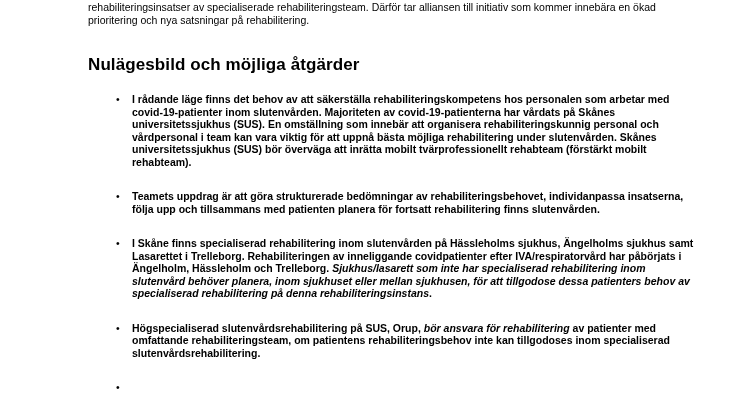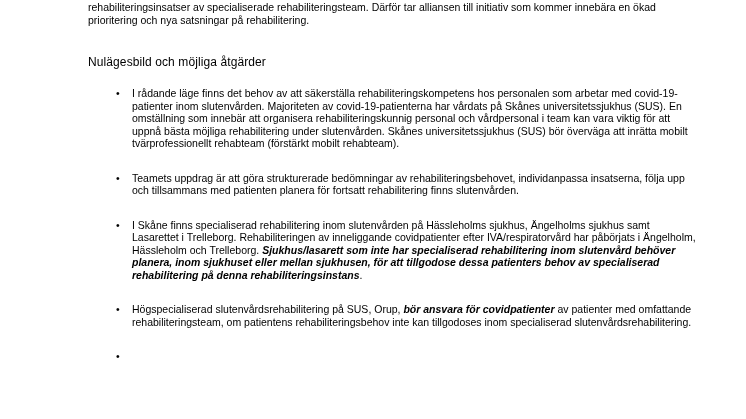--- a/index.html
+++ b/index.html
@@ -20,22 +20,22 @@
     width: 743px;
     height: 419px;
   }
   .intro {
     font-size: 10.5px;
     line-height: 12.5px;
     margin: 0;
     max-width: 620px;
   }
   .heading {
-    font-size: 12px;
-    font-weight: 400;
+    font-size: 17px;
+    font-weight: 700;
     margin: 29px 0 18px 0;
     letter-spacing: 0.1px;
   }
   ul.bullets {
     list-style: none;
     margin: 0 0 0 28px;
     padding: 0;
     max-width: 582px;
   }
   ul.bullets li {
@@ -46,21 +46,21 @@
     margin-bottom: 22px;
   }
   ul.bullets li::before {
     content: "\2022";
     position: absolute;
     left: 0;
     top: 0;
     font-size: 10.5px;
   }
   .seg-normal {
-    font-weight: 400;
+    font-weight: 700;
     font-style: normal;
     text-align: right;
   }
   .seg-bold-italic {
     font-weight: 700;
     font-style: italic;
     text-align: center;
   }
 </style>
 </head>
@@ -68,16 +68,16 @@
 
 <div class="page">
   <p class="intro">rehabiliteringsinsatser av specialiserade rehabiliteringsteam. Därför tar alliansen till initiativ som kommer innebära en ökad prioritering och nya satsningar på rehabilitering.</p>
 
   <h1 class="heading">Nulägesbild och möjliga åtgärder</h1>
 
   <ul class="bullets">
       <li><span class="seg-normal">I rådande läge finns det behov av att säkerställa rehabiliteringskompetens hos personalen som arbetar med covid-19-patienter inom slutenvården. Majoriteten av covid-19-patienterna har vårdats på Skånes universitetssjukhus (SUS). En omställning som innebär att organisera rehabiliteringskunnig personal och vårdpersonal i team kan vara viktig för att uppnå bästa möjliga rehabilitering under slutenvården. Skånes universitetssjukhus (SUS) bör överväga att inrätta mobilt tvärprofessionellt rehabteam (förstärkt mobilt rehabteam).</span></li>
       <li><span class="seg-normal">Teamets uppdrag är att göra strukturerade bedömningar av rehabiliteringsbehovet, individanpassa insatserna, följa upp och tillsammans med patienten planera för fortsatt rehabilitering finns slutenvården.</span></li>
       <li><span class="seg-normal">I Skåne finns specialiserad rehabilitering inom slutenvården på Hässleholms sjukhus, Ängelholms sjukhus samt Lasarettet i Trelleborg. Rehabiliteringen av inneliggande covidpatienter efter IVA/respiratorvård har påbörjats i Ängelholm, Hässleholm och Trelleborg. </span><span class="seg-bold-italic">Sjukhus/lasarett som inte har specialiserad rehabilitering inom slutenvård behöver planera, inom sjukhuset eller mellan sjukhusen, för att tillgodose dessa patienters behov av specialiserad rehabilitering på denna rehabiliteringsinstans</span><span class="seg-normal">.</span></li>
-      <li><span class="seg-normal">Högspecialiserad slutenvårdsrehabilitering på SUS, Orup, </span><span class="seg-bold-italic">bör ansvara för covidpatienter</span><span class="seg-normal"> av patienter med omfattande rehabiliteringsteam, om patientens rehabiliteringsbehov inte kan tillgodoses inom specialiserad slutenvårdsrehabilitering.</span></li>
+      <li><span class="seg-normal">Högspecialiserad slutenvårdsrehabilitering på SUS, Orup, </span><span class="seg-bold-italic">bör ansvara för rehabilitering</span><span class="seg-normal"> av patienter med omfattande rehabiliteringsteam, om patientens rehabiliteringsbehov inte kan tillgodoses inom specialiserad slutenvårdsrehabilitering.</span></li>
       <li><span class="seg-normal"></span></li>
     </ul>
 </div>
 
 </body></html>

